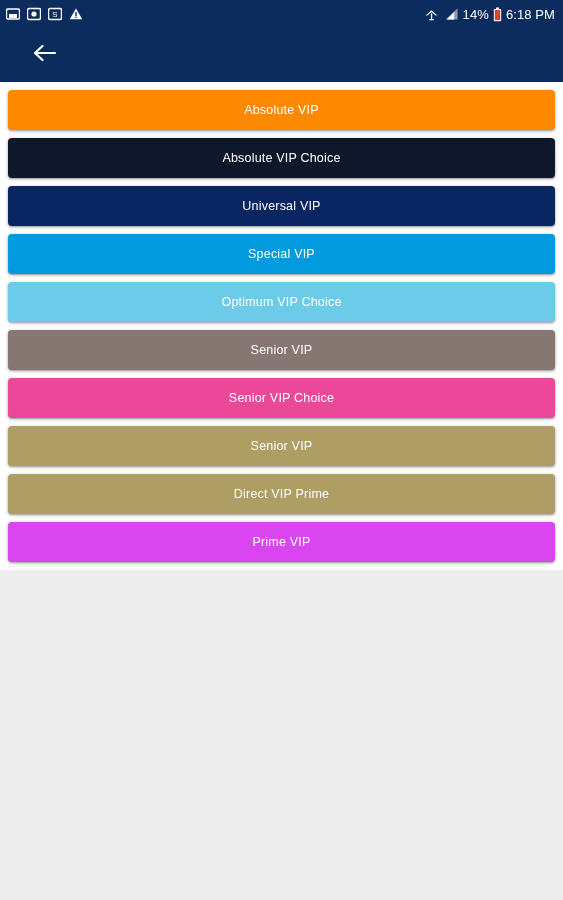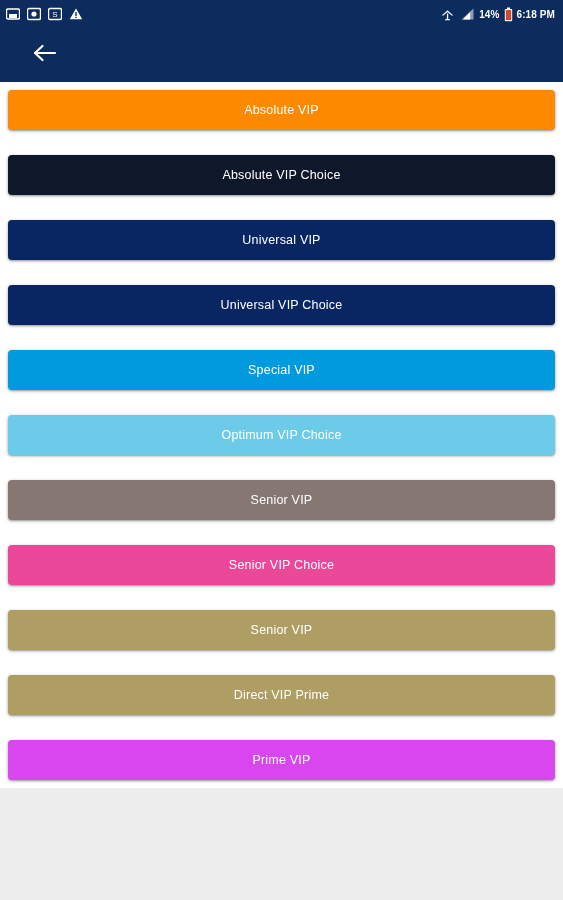--- a/index.html
+++ b/index.html
@@ -39,22 +39,22 @@
     display: flex;
     align-items: center;
     gap: 4px;
   }
   .sicon {
     display: inline-block;
     line-height: 0;
   }
   .status-text {
     color: #ffffff;
-    font-size: 10px;
-    font-weight: bold;
+    font-size: 13px;
+    font-weight: normal;
     letter-spacing: 0.1px;
     white-space: nowrap;
   }
   .navrow {
     height: 54px;
     display: flex;
     align-items: center;
     padding-left: 28px;
     box-sizing: border-box;
   }
@@ -69,21 +69,21 @@
 
   
   .content {
     background: #ffffff;
     padding: 8px 8px 8px 8px;
     box-sizing: border-box;
   }
   .btn-list {
     display: flex;
     flex-direction: column;
-    gap: 25px;
+    gap: 8px;
   }
   .vip-btn {
     height: 40px;
     border-radius: 4px;
     display: flex;
     align-items: center;
     justify-content: center;
     color: #ffffff;
     font-size: 12.5px;
     font-weight: normal;
@@ -181,23 +181,20 @@
     <div class="btn-list">
       <div class="vip-btn" style="background:#fd8900">
         <span>Absolute VIP</span>
       </div>
       <div class="vip-btn" style="background:#0f172a">
         <span>Absolute VIP Choice</span>
       </div>
       <div class="vip-btn" style="background:#0a2662">
         <span>Universal VIP</span>
       </div>
-      <div class="vip-btn" style="background:#0a2662">
-        <span>Universal VIP Choice</span>
-      </div>
       <div class="vip-btn" style="background:#029ade">
         <span>Special VIP</span>
       </div>
       <div class="vip-btn" style="background:#6bcbe8">
         <span>Optimum VIP Choice</span>
       </div>
       <div class="vip-btn" style="background:#867773">
         <span>Senior VIP</span>
       </div>
       <div class="vip-btn" style="background:#ec4899">

